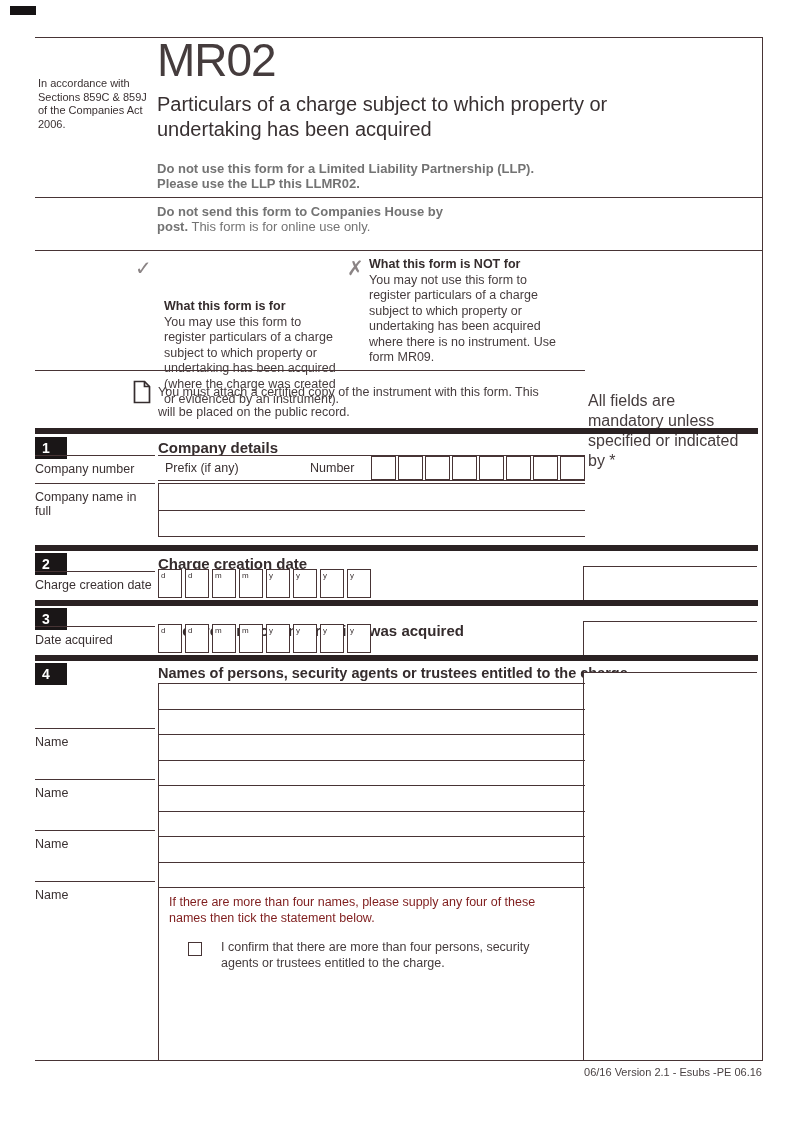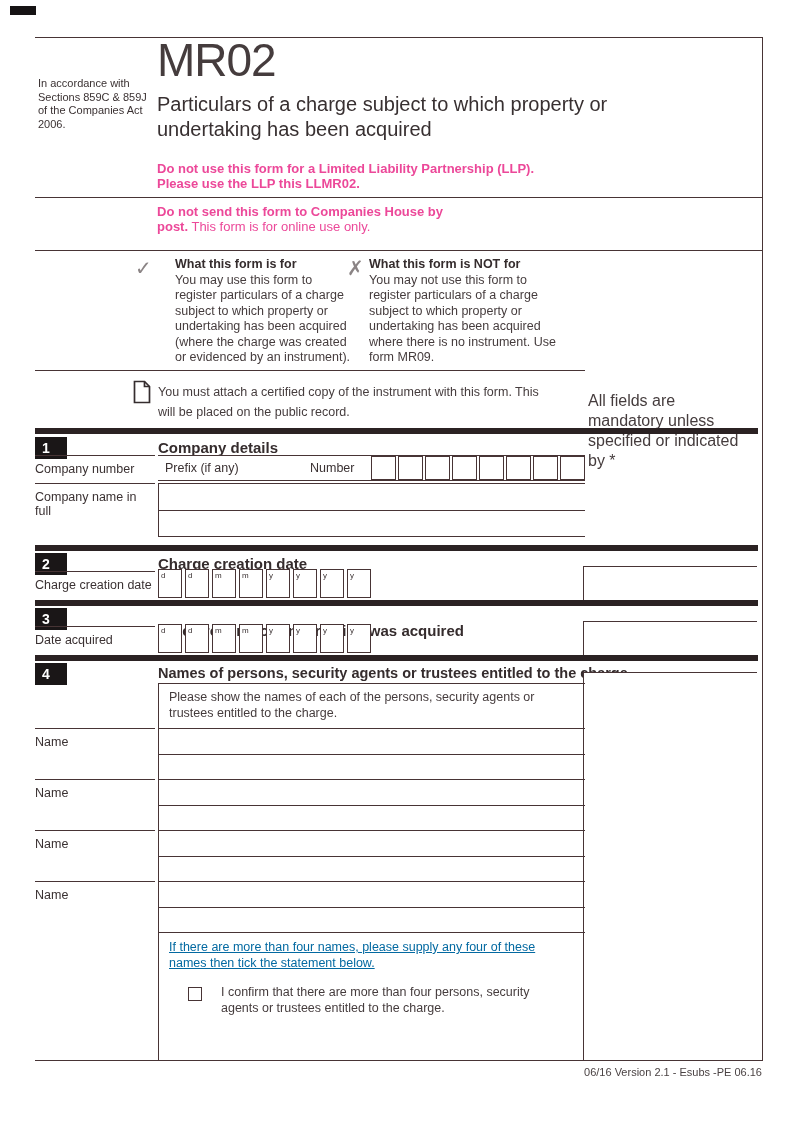--- a/index.html
+++ b/index.html
@@ -14,21 +14,21 @@
   .frame-right  { position:absolute; left:762px; top:37px; height:1024px; border-left:1.5px solid #473435; }
   .frame-bottom { position:absolute; left:35px; top:1060px; width:728px; border-top:1.5px solid #473435; }
 
   .rule { position:absolute; left:35px; border-top:1.5px solid #473435; }
   .bar  { position:absolute; left:35px; width:723px; height:6px; background:#2b2223; }
 
   .act-ref { position:absolute; left:38px; top:43px; width:112px; font-size:11px; line-height:13.5px; color:#3a3132;margin-top:34px; }
   .form-code { position:absolute; left:157px; top:33px; font-size:46px; letter-spacing:-1px; color:#453c3d; }
   .form-title { position:absolute; left:157px; top:92px; width:455px; font-size:20px; line-height:25px; color:#383031; }
 
-  .red-warning { position:absolute; left:157px; color:#ec4899; font-size:13px; line-height:15px; }
+  .red-warning { position:absolute; left:157px; color:#737373; font-size:13px; line-height:15px; }
   .red-warning .b { font-weight:bold; }
 
   .info-head { font-weight:bold; font-size:12.5px; line-height:15.5px; color:#352c2d; }
   .info-body { font-size:12.5px; line-height:15.5px; color:#453c3d; }
   .info-col { position:absolute; top:257px; }
   .glyph-icon { position:absolute; font-size:20px; color:#8b8485; }
 
   .attach-icon { position:absolute; left:133px; top:380px; }
   .attach-text { position:absolute; left:158px; top:382px; width:392px; font-size:12.5px; line-height:20px; color:#453c3d; }
   .mandatory-note { position:absolute; left:588px; top:391px; width:162px; font-size:16px; line-height:20px; color:#453c3d; }
@@ -58,21 +58,21 @@
   .dletter { display:block; font-size:8px; line-height:9px; padding:1px 0 0 2px; color:#3a3132; }
 
   .official-box { position:absolute; left:583px; width:174px; border-top:1.5px solid #473435; border-left:1px solid #473435; background:#fff; }
 
   
   .s4-content { position:absolute; left:158px; top:683px; width:427px; height:377px;
                 border-top:1px solid #473435; border-left:1px solid #473435; }
   .s4-hint { height:45px; border-bottom:1px solid #473435; padding:6px 10px; font-size:12.5px; line-height:15.5px; color:#453c3d; }
   .s4-hint-inner { width:395px; }
   .namerow { height:25.5px; border-bottom:1px solid #473435; }
-  .four-names { padding:7px 10px 4px 10px; font-size:12.5px; line-height:15.5px; color:#0369a1; width:420px;text-decoration:underline; }
+  .four-names { padding:7px 10px 4px 10px; font-size:12.5px; line-height:15.5px; color:#7f1d1d; width:420px; }
   .confirm-row { display:flex; padding:10px 10px 0 10px;justify-content:center; }
   .checkbox { width:14px; height:14px; border:1.5px solid #473435; margin-top:2px; flex:none; background:#fff; }
   .confirm-text { margin-left:19px; width:335px; font-size:12.5px; line-height:15.5px; color:#453c3d; }
 
   .footer-version { position:absolute; left:435px; top:1066px; width:327px; text-align:right;
                     font-size:11px; color:#4a4243; }
 </style>
 </head>
 <body>
 
@@ -94,21 +94,21 @@
 
   <div class="rule" style="top:197px; width:728px;"></div>
 
   <div class="red-warning" style="top:204px; width:300px;">
     <span class="b">Do not send this form to Companies House by post.</span><span> This form is for online use only.</span>
   </div>
 
   <div class="rule" style="top:250px; width:728px;"></div>
 
   <div class="glyph-icon" style="left:135px; top:256px;">✓</div>
-  <div class="info-col" style="left:175px; width:180px;">
+  <div class="info-col" style="left:164px; width:180px;margin-top:42px;">
     <div class="info-head">What this form is for</div>
     <div class="info-body">You may use this form to register particulars of a charge subject to which property or undertaking has been acquired (where the charge was created or evidenced by an instrument).</div>
   </div>
 
   <div class="glyph-icon" style="left:347px; top:256px;">✗</div>
   <div class="info-col" style="left:369px; width:188px;">
     <div class="info-head">What this form is NOT for</div>
     <div class="info-body">You may not use this form to register particulars of a charge subject to which property or undertaking has been acquired where there is no instrument. Use form MR09.</div>
   </div>
 
@@ -218,23 +218,20 @@
   <div class="official-box" style="top:672px; height:388px;"></div>
 
   <div id="name-labels">
       <div class="side-label" style="top: 728px;">Name</div>
       <div class="side-label" style="top: 779px;">Name</div>
       <div class="side-label" style="top: 830px;">Name</div>
       <div class="side-label" style="top: 881px;">Name</div>
     </div>
 
   <div class="s4-content">
-    <div class="s4-hint">
-      <div class="s4-hint-inner">Please show the names of each of the persons, security agents or trustees entitled to the charge.</div>
-    </div>
     <div id="name-rows">
         <div class="namerow"></div>
         <div class="namerow"></div>
         <div class="namerow"></div>
         <div class="namerow"></div>
         <div class="namerow"></div>
         <div class="namerow"></div>
         <div class="namerow"></div>
         <div class="namerow"></div>
       </div>

